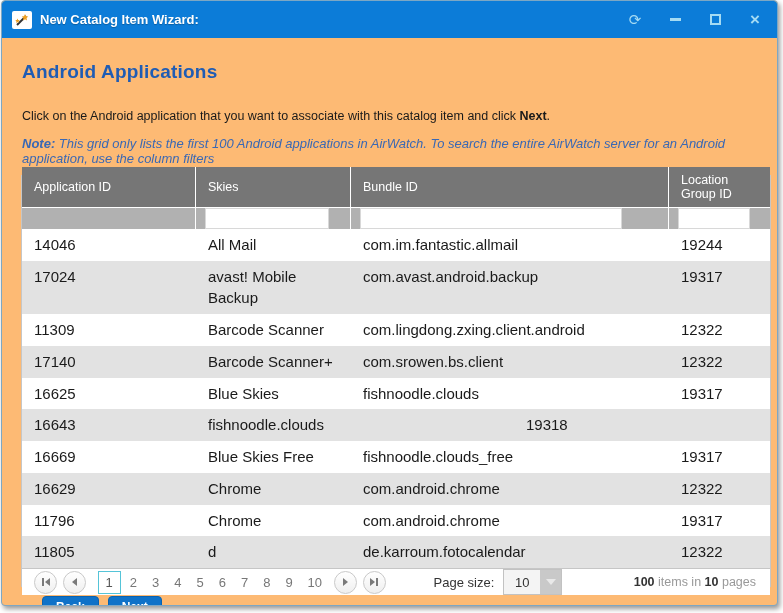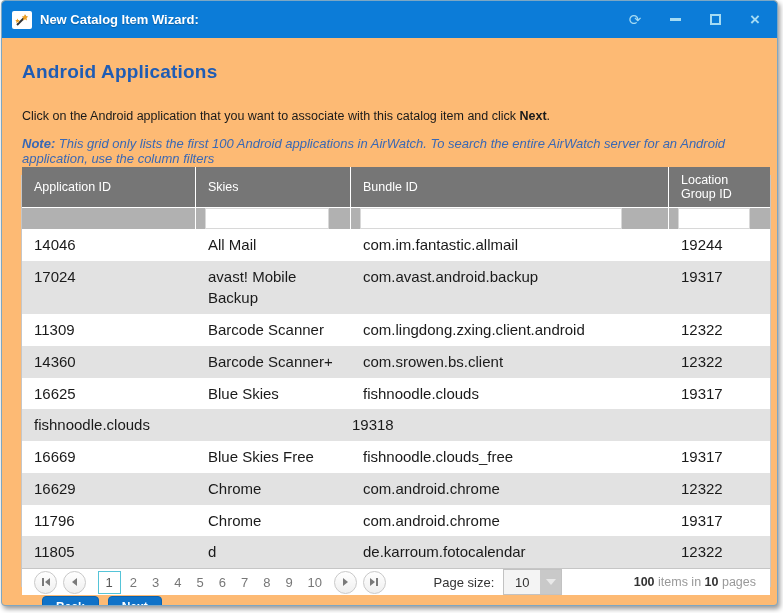--- a/index.html
+++ b/index.html
@@ -297,32 +297,33 @@
         <div class="g-cell col-2">com.avast.android.backup</div>
         <div class="g-cell col-3">19317</div>
       </div>
       <div class="g-row">
         <div class="g-cell col-0">11309</div>
         <div class="g-cell col-1">Barcode Scanner</div>
         <div class="g-cell col-2">com.lingdong.zxing.client.android</div>
         <div class="g-cell col-3">12322</div>
       </div>
       <div class="g-row alt">
-        <div class="g-cell col-0">14360</div>
+        <div class="g-cell col-0">17140</div>
         <div class="g-cell col-1">Barcode Scanner+</div>
         <div class="g-cell col-2">com.srowen.bs.client</div>
         <div class="g-cell col-3">12322</div>
       </div>
       <div class="g-row">
         <div class="g-cell col-0">16625</div>
         <div class="g-cell col-1">Blue Skies</div>
         <div class="g-cell col-2">fishnoodle.clouds</div>
         <div class="g-cell col-3">19317</div>
       </div>
       <div class="g-row alt">
+        <div class="g-cell col-0">16643</div>
         <div class="g-cell col-2">fishnoodle.clouds</div>
         <div class="g-cell col-3">19318</div>
       </div>
       <div class="g-row">
         <div class="g-cell col-0">16669</div>
         <div class="g-cell col-1">Blue Skies Free</div>
         <div class="g-cell col-2">fishnoodle.clouds_free</div>
         <div class="g-cell col-3">19317</div>
       </div>
       <div class="g-row alt">

